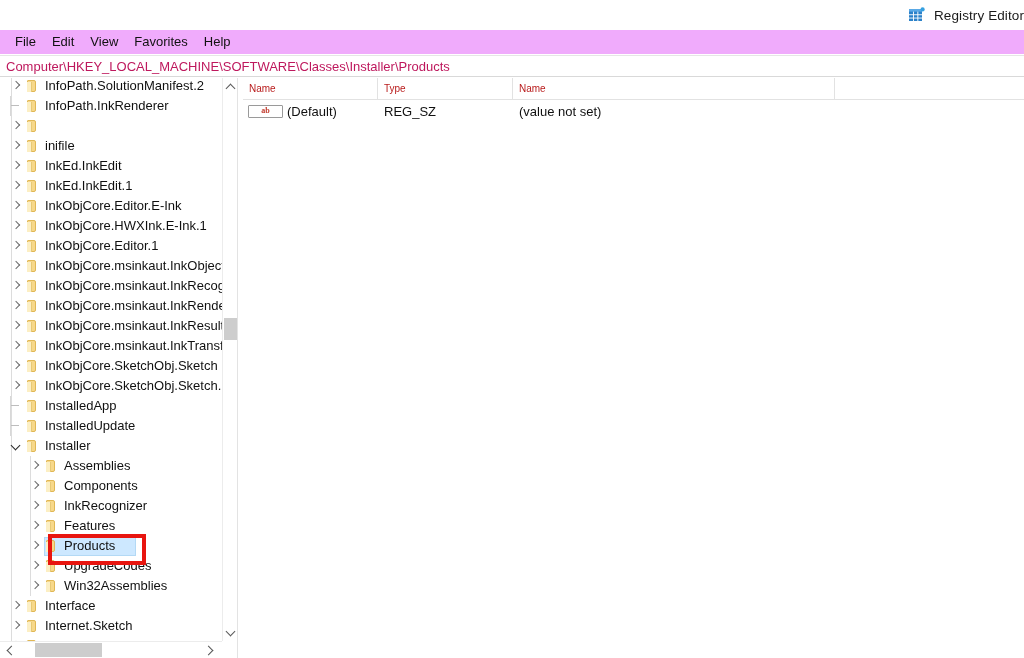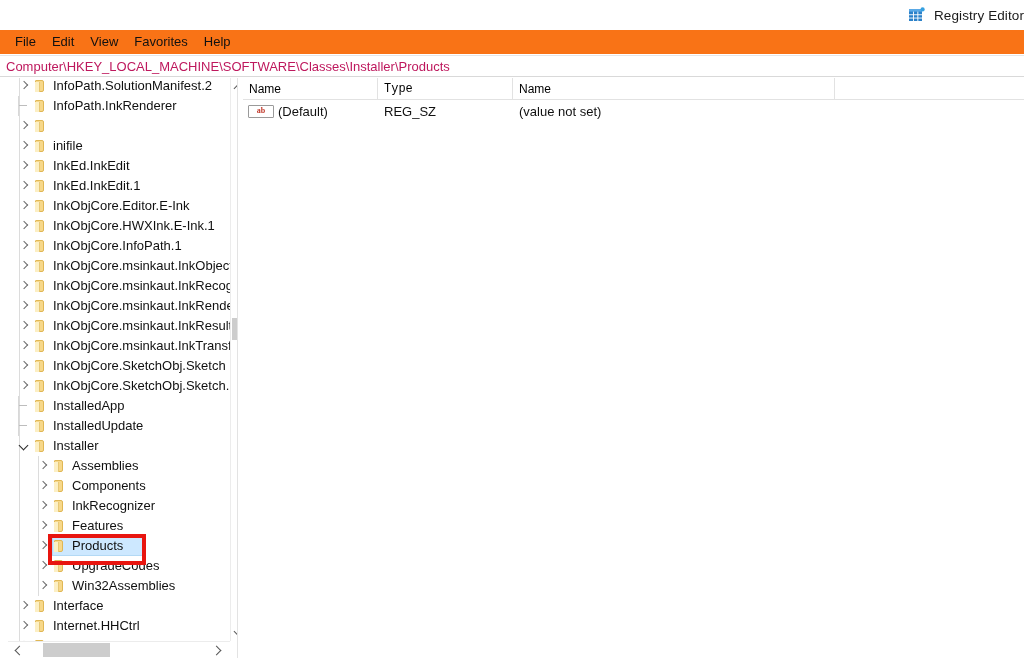--- a/index.html
+++ b/index.html
@@ -40,21 +40,21 @@
     font-size: 13.5px;
     color: #1a1a1a;
     letter-spacing: 0.1px;
   }
 
   
   .menubar {
     position: absolute;
     left: 0; top: 30px;
     width: 1024px; height: 24px;
-    background: #f97316;
+    background: #f0abfc;
     display: flex;
     align-items: center;
     padding-left: 7px;
     box-sizing: border-box;
   }
   .menu-item {
     font-size: 13px;
     color: #111111;
     padding: 2px 8px 3px 8px;
     cursor: default;
@@ -90,21 +90,20 @@
 
   
   .tree-pane {
     position: absolute;
     left: 0; top: 0;
     width: 237px;
     height: 580px;
     background: #ffffff;
     overflow: hidden;
     box-sizing: border-box;
-    margin-left: 8px;
   }
   .tree-viewport {
     position: absolute;
     left: 0; top: 0;
     width: 222px;
     height: 563px;
     overflow: hidden;
   }
   .tree-inner {
     position: absolute;
@@ -301,27 +300,27 @@
   .col {
     position: relative;
     height: 21px;
     box-sizing: border-box;
     border-right: 1px solid #e2e2e2;
     display: flex;
     align-items: center;
     cursor: default;
   }
   .col-label {
-    font-size: 12px;
-    color: #000000;
+    font-size: 10px;
+    color: #b91c1c;
     padding-left: 6px;
     white-space: nowrap;
   }
   .col-name { width: 135px; }
-  .col-type { width: 135px; font-family: Liberation Mono, monospace; }
+  .col-type { width: 135px; }
   .col-data { width: 322px; }
   .col-pad { flex: 1 1 auto; border-right: none; }
 
   .list-row {
     position: relative;
     height: 22px;
     display: flex;
     align-items: center;
     cursor: default;
   }
@@ -332,21 +331,21 @@
     box-sizing: border-box;
     display: flex;
     align-items: center;
     height: 22px;
   }
   .cell-name { width: 135px; padding-left: 5px; }
   .cell-type { width: 135px; padding-left: 6px; }
   .cell-data { width: 322px; padding-left: 6px; }
 
   .ab-icon {
-    width: 26px; height: 13px;
+    width: 35px; height: 13px;
     flex: 0 0 auto;
     margin-right: 4px;
     background: #ffffff;
     border: 1px solid #9a9a9a;
     border-radius: 1px;
     display: flex;
     align-items: center;
     justify-content: center;
     font-size: 8px;
     font-weight: bold;
@@ -482,21 +481,21 @@
               <div class="tree-label">InkObjCore.HWXInk.E-Ink.1</div>
             </div>
             <div class="tree-row">
               <div class="guide" style="left: 17px;"></div>
               <div class="indent" style="width: 14px;"></div>
               <div class="twisty collapsed"></div>
               <div class="folder">
                 <div class="fback"></div>
                 <div class="ffront"></div>
               </div>
-              <div class="tree-label">InkObjCore.InfoPath.1</div>
+              <div class="tree-label">InkObjCore.Editor.1</div>
             </div>
             <div class="tree-row">
               <div class="guide" style="left: 17px;"></div>
               <div class="indent" style="width: 14px;"></div>
               <div class="twisty collapsed"></div>
               <div class="folder">
                 <div class="fback"></div>
                 <div class="ffront"></div>
               </div>
               <div class="tree-label">InkObjCore.msinkaut.InkObject</div>
@@ -680,21 +679,21 @@
               <div class="tree-label">Interface</div>
             </div>
             <div class="tree-row">
               <div class="guide" style="left: 17px;"></div>
               <div class="indent" style="width: 14px;"></div>
               <div class="twisty collapsed"></div>
               <div class="folder">
                 <div class="fback"></div>
                 <div class="ffront"></div>
               </div>
-              <div class="tree-label">Internet.HHCtrl</div>
+              <div class="tree-label">Internet.Sketch</div>
             </div>
             <div class="tree-row">
               <div class="guide" style="left: 17px;"></div>
               <div class="indent" style="width: 14px;"></div>
               <div class="twisty collapsed"></div>
               <div class="folder">
                 <div class="fback"></div>
               </div>
               <div class="tree-label">Internet.HHCtrl.1</div>
             </div>

